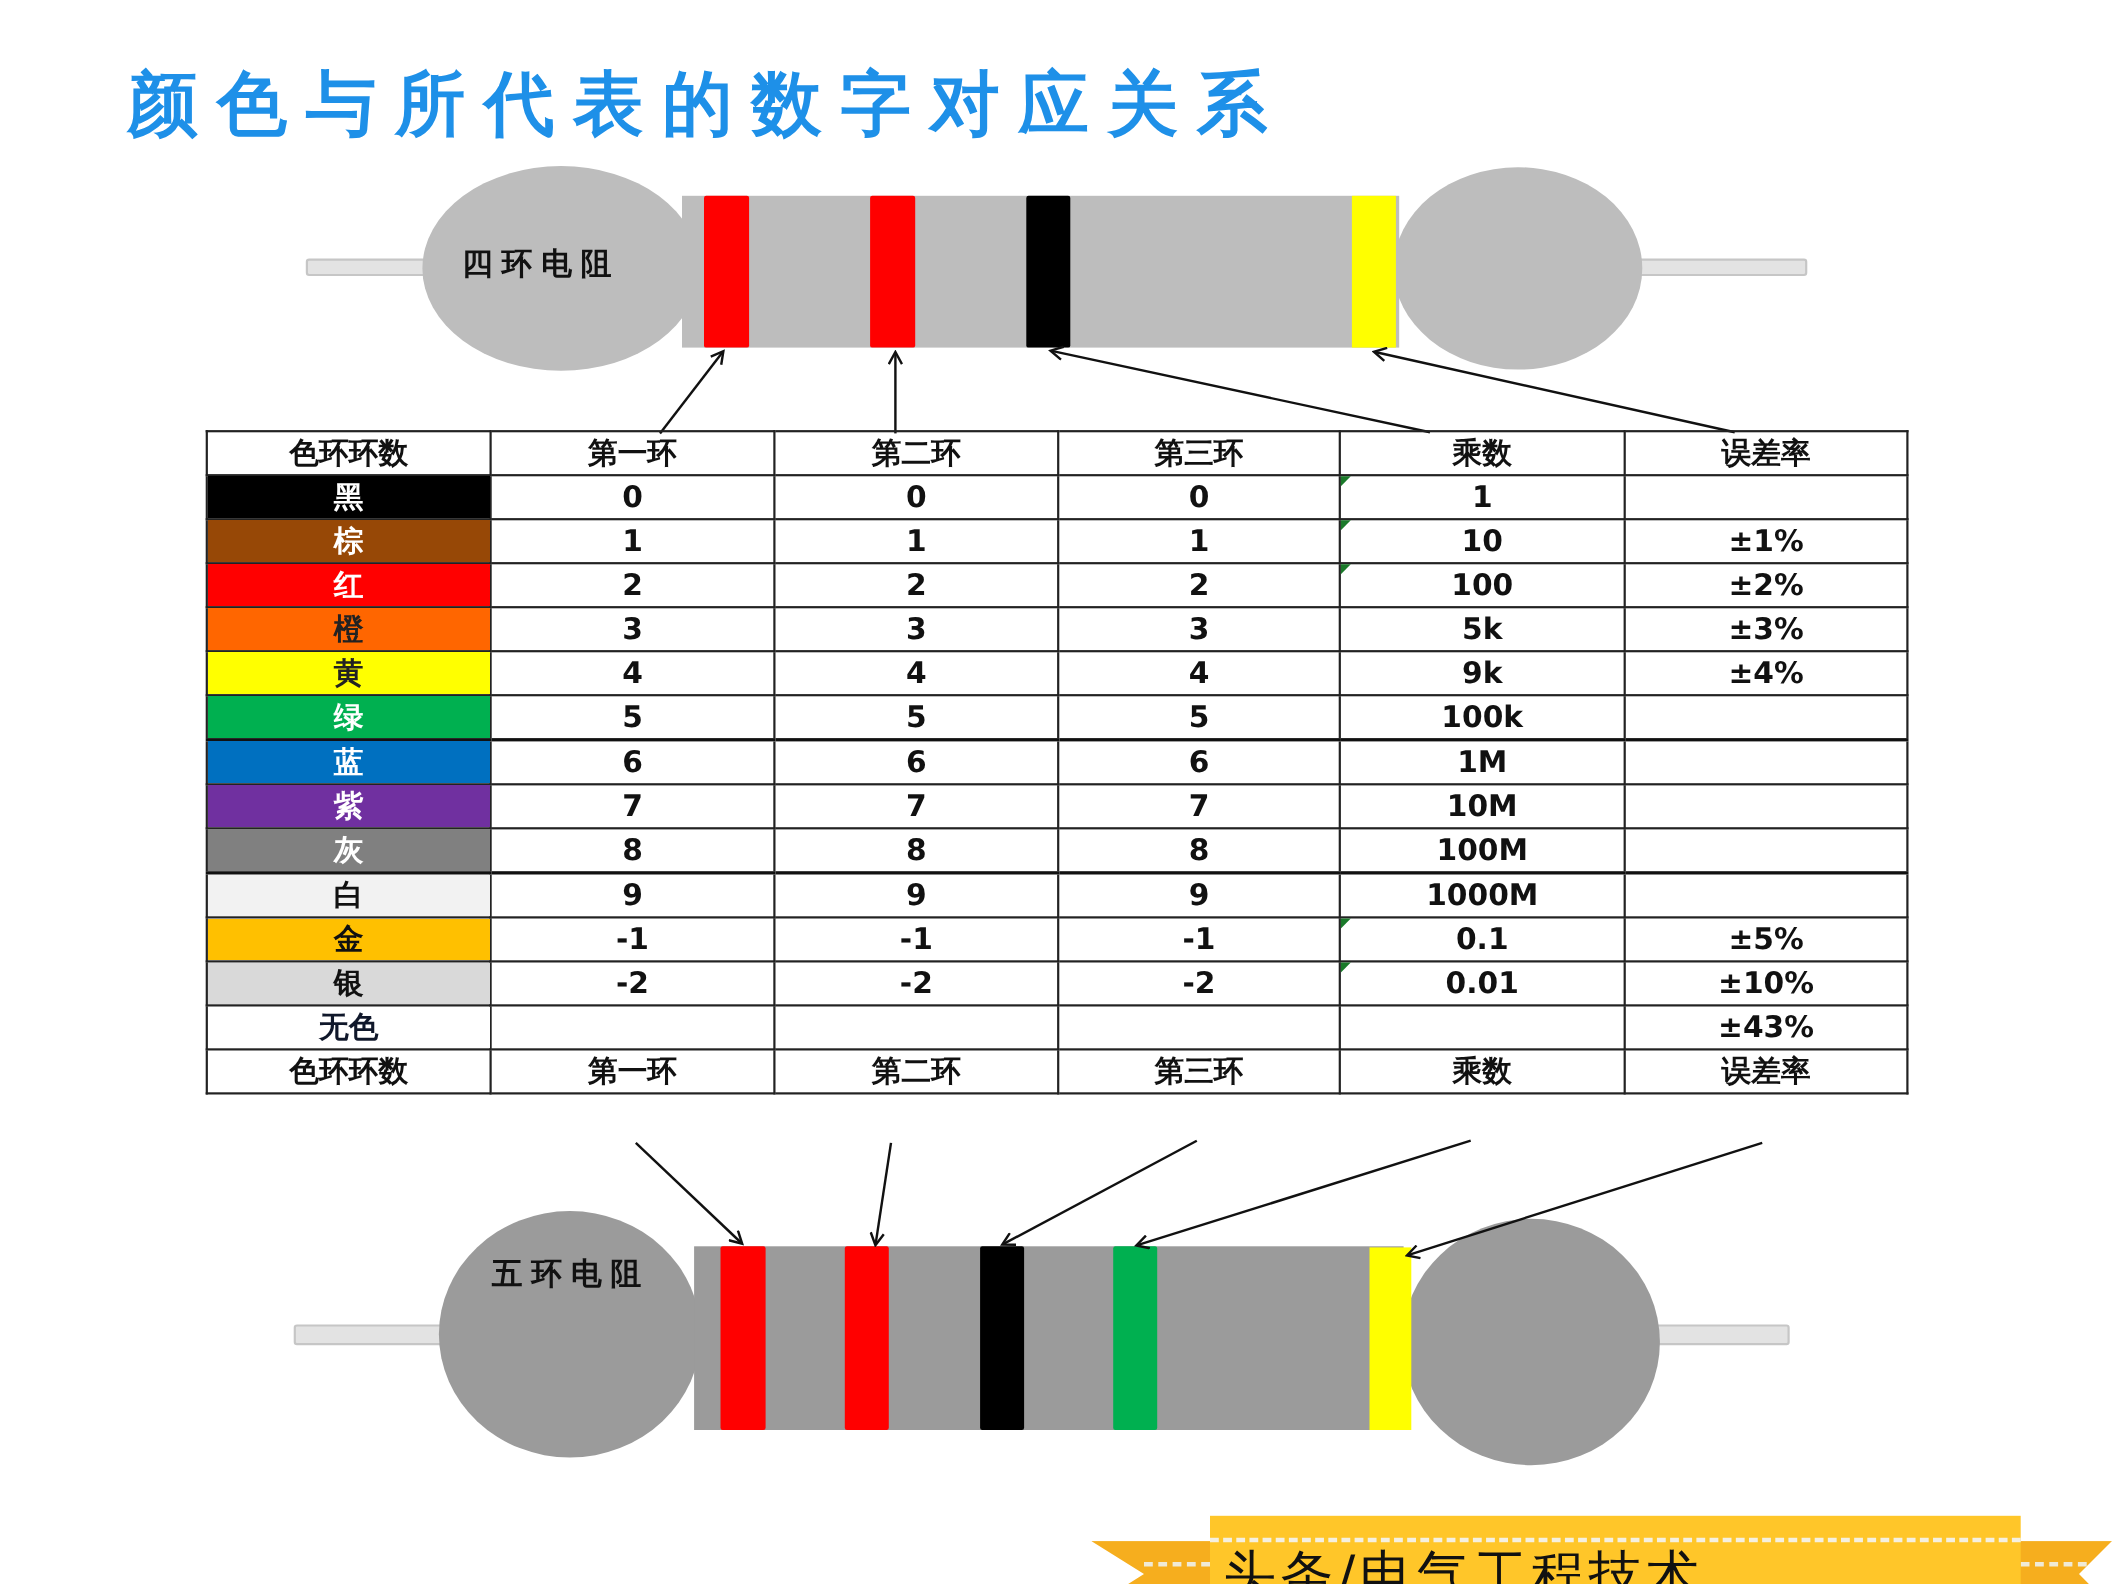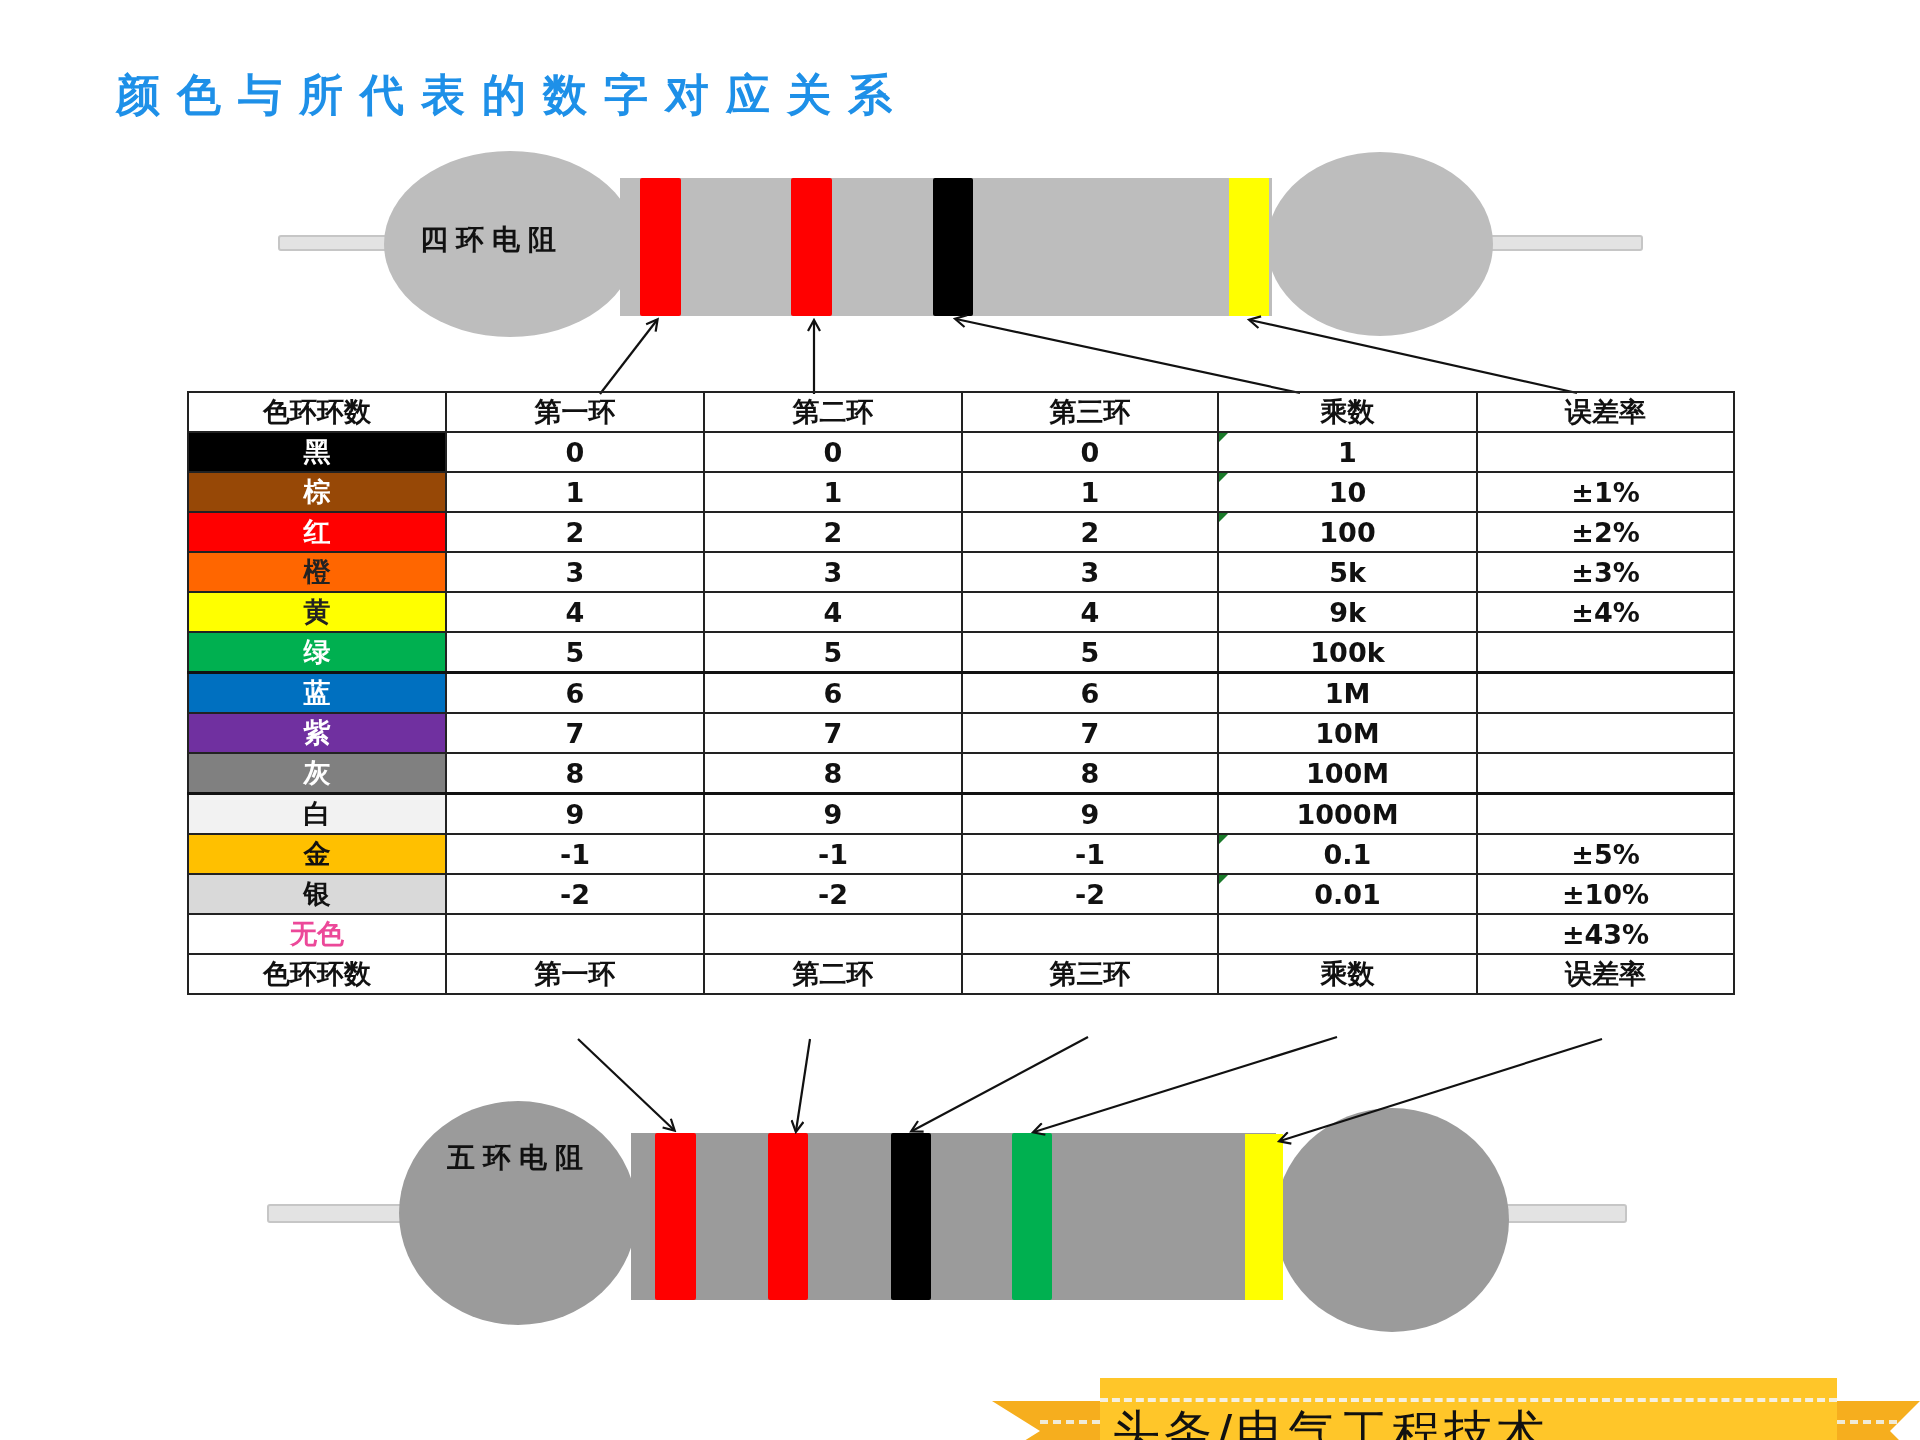--- a/index.html
+++ b/index.html
@@ -4,21 +4,21 @@
 <style>
   html, body { margin: 0; padding: 0; }
   body {
     width: 1920px; height: 1440px; position: relative; overflow: hidden;
     background: #ffffff;
     font-family: "DejaVu Sans", "Liberation Sans", sans-serif;
   }
   .title {
     position: absolute; left: 116px; top: 60px;
     font-family: "DejaVu Serif", "Liberation Serif", serif;
-    font-weight: bold; font-size: 44px; letter-spacing: 17px;
+    font-weight: bold; font-size: 64px; letter-spacing: 17px;
     color: #1E90E8; white-space: nowrap; line-height: 70px;
   }
   svg.art { position: absolute; left: 0; top: 0; }
   .res-label {
     position: absolute; font-family: "DejaVu Serif", "Liberation Serif", serif;
     font-weight: bold; font-size: 28px; letter-spacing: 8px; color: #111;
     white-space: nowrap; line-height: 36px; text-align: right;
   }
   table.code {
     position: absolute; left: 187px; top: 391px;
@@ -230,21 +230,21 @@
       </tr>
       <tr>
         <td style="background: rgb(217, 217, 217); color: rgb(17, 17, 17);">银</td>
         <td>-2</td>
         <td>-2</td>
         <td>-2</td>
         <td>0.01<span class="green-flag"></span></td>
         <td>±10%</td>
       </tr>
       <tr>
-        <td style="background: rgb(255, 255, 255); color: #ec4899;">无色</td>
+        <td style="background: rgb(255, 255, 255); color: #0f172a;">无色</td>
         <td></td>
         <td></td>
         <td></td>
         <td></td>
         <td>±43%</td>
       </tr>
     </tbody>
   <tfoot>
     <tr>
       <td>色环环数</td>

